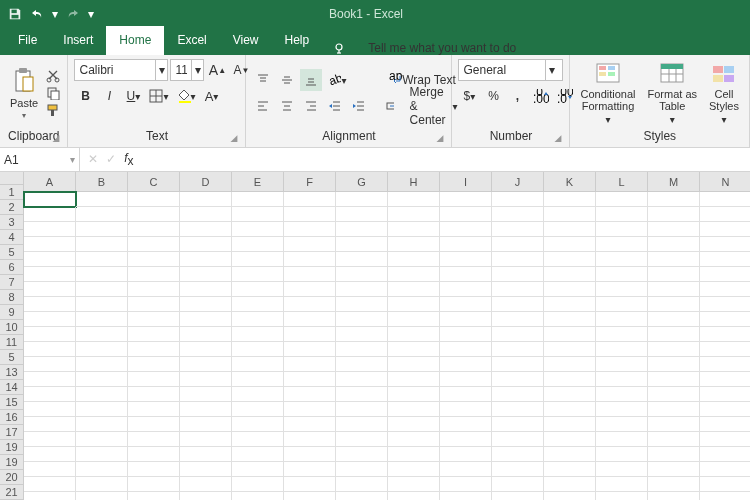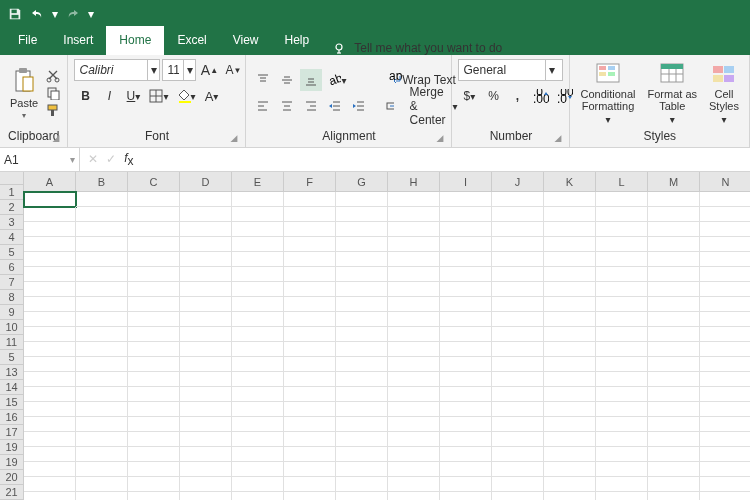--- a/index.html
+++ b/index.html
@@ -4,21 +4,21 @@
 <style>
 *{box-sizing:border-box;margin:0;padding:0;font-family:"Segoe UI",Arial,sans-serif;font-size:12px;color:#333}
 body{background:#fff;width:750px;height:500px;overflow:hidden}
 .titlebar{height:27px;background:#217346;display:flex;align-items:center;color:#fff}
 .qa{display:flex;align-items:center;gap:8px;padding:0 8px}
 .qa svg,.qa span{color:#fff}
 .title{flex:1;text-align:center;color:#cfe6d8;font-size:12px}
 .tabs{height:28px;background:#217346;display:flex;align-items:flex-end;padding-left:5px}
 .tab{color:#fff;padding:7px 13px 8px;cursor:pointer;font-size:12px}
 .tab.active{background:#fff;color:#217346}
-.tellme{display:flex;align-items:center;gap:8px;color:#fff;padding:0 10px;font-size:12px}
+.tellme{display:flex;align-items:center;gap:22px;color:#fff;padding:0 10px;font-size:12px}
 .tellme svg{stroke:#fff}
 .ribbon{height:93px;background:#f3f3f3;border-bottom:1px solid #d4d4d4;display:flex}
 .group{border-right:1px solid #d4d4d4;display:flex;flex-direction:column;padding:4px 6px 2px}
 .gbody{flex:1;display:flex;align-items:center;gap:4px}
 .glabel{text-align:center;font-size:11px;color:#666;padding:2px 0;position:relative}
 .glabel .lau{position:absolute;right:2px;bottom:2px;color:#999;font-size:9px}
 .vcol{display:flex;flex-direction:column;align-items:center;gap:2px;padding:0 4px}
 .vcol .cap{font-size:11px;text-align:center;line-height:12px}
 .btn{display:flex;align-items:center;justify-content:center;height:22px;min-width:22px;padding:0 3px;cursor:pointer}
 .row{display:flex;gap:2px;align-items:center}
@@ -66,20 +66,21 @@
         </svg>
       </span>
   <span class="dim">▾</span>
   <span style="opacity:.5">
         <svg width="14" height="12">
           <path d="M8 2l4 3-4 3V6c-3 0-5 1-5 4-1-5 2-6 5-6z" fill="#fff"></path>
         </svg>
       </span>
   <span class="dim">▾</span>
  </div>
+ <div class="title">Book1  -  Excel</div>
  <div style="width:120px"></div>
 </div>
 
 <div class="tabs">
     <div class="tab">File</div>
     <div class="tab">Insert</div>
     <div class="tab active">Home</div>
     <div class="tab">Excel</div>
     <div class="tab">View</div>
     <div class="tab">Help</div>
@@ -127,21 +128,21 @@
           </span>
    </div>
   </div>
   <div class="glabel"><span>Clipboard</span><span class="lau">◢</span></div>
  </div>
 
  <div class="group" style="width:178px">
   <div class="gbody" style="flex-direction:column;align-items:stretch;gap:4px">
    <div class="row">
     <div class="fontbox">
-            <input style="width: 72px; font-style: italic;" readonly="" value="Calibri">
+            <input style="width: 80px;" readonly="" value="Calibri">
             <span class="dd">▾</span>
           </div>
     <div class="fontbox">
             <input style="width: 20px;" readonly="" value="11">
             <span class="dd">▾</span>
           </div>
     <span class="btn biglbl">A<sup>▲</sup></span>
     <span class="btn biglbl" style="font-size:12px">A<sup>▼</sup></span>
    </div>
    <div class="row">
@@ -170,21 +171,21 @@
             </svg>
             <span class="mini">▾</span>
           </span>
     <span class="btn">
             <span style="font-size:13px">A</span>
             <svg width="14" height="3" style="position:absolute"></svg>
             <span class="mini">▾</span>
           </span>
    </div>
   </div>
-  <div class="glabel"><span>Font</span><span class="lau">◢</span></div>
+  <div class="glabel"><span>Text</span><span class="lau">◢</span></div>
  </div>
 
  <div class="group" style="width:206px">
   <div class="gbody">
    <div style="display:flex;flex-direction:column;gap:4px">
     <div class="row">
      <span class="btn">
               <svg width="14" height="14">
                 <line x1="2" y1="2" x2="12" y2="2" stroke="#555"></line>
                 <line x1="4" y1="5" x2="10" y2="5" stroke="#555"></line>

